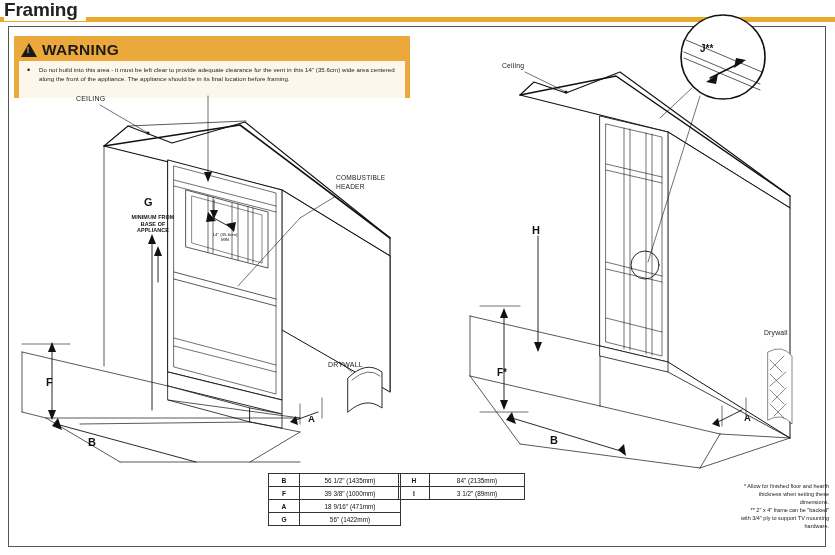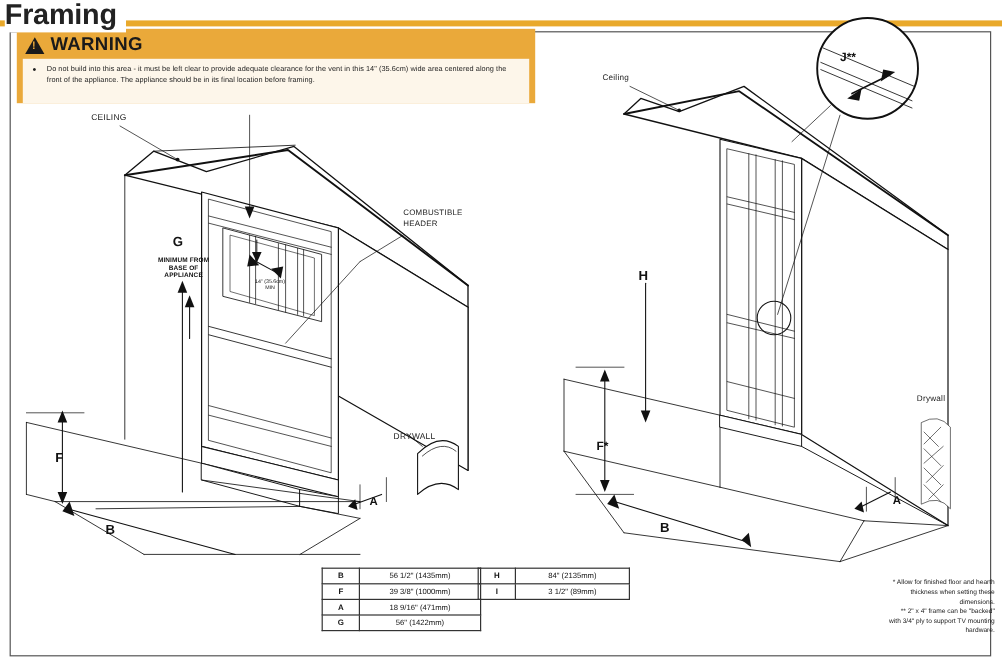--- a/index.html
+++ b/index.html
@@ -16,38 +16,38 @@
   
   .page-header{
     position:absolute;left:0;top:0;width:835px;height:22px;
   }
   .header-rule{
     position:absolute;left:0;top:17px;width:835px;height:5px;
     background:#e9a92b;
   }
   .page-title{
     position:absolute;left:4px;top:-1px;
-    font-size:24px;font-weight:700;letter-spacing:-0.2px;
+    font-size:19px;font-weight:700;letter-spacing:-0.2px;
     background:#fff;padding-right:8px;z-index:2;
     color:#222;
   }
 
   
   .content-frame{
     position:absolute;left:8px;top:26px;
     width:818px;height:521px;
     border:1px solid #555;
     box-sizing:border-box;
     background:#fff;
   }
 
   
   .warning-box{
-    position:absolute;left:14px;top:24px;
-    width:432px;height:62px;
+    position:absolute;left:14px;top:36px;
+    width:396px;height:62px;
     background:#eaa93a;
     box-sizing:border-box;
     padding:4px 5px 5px 5px;
   }
   .warning-head{
     display:flex;align-items:center;gap:5px;
     height:17px;margin:1px 0 3px 2px;
   }
   .warn-tri{
     width:0;height:0;position:relative;

